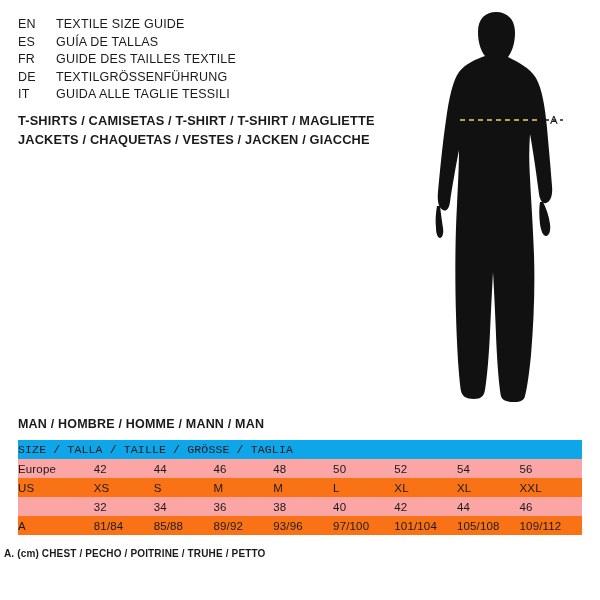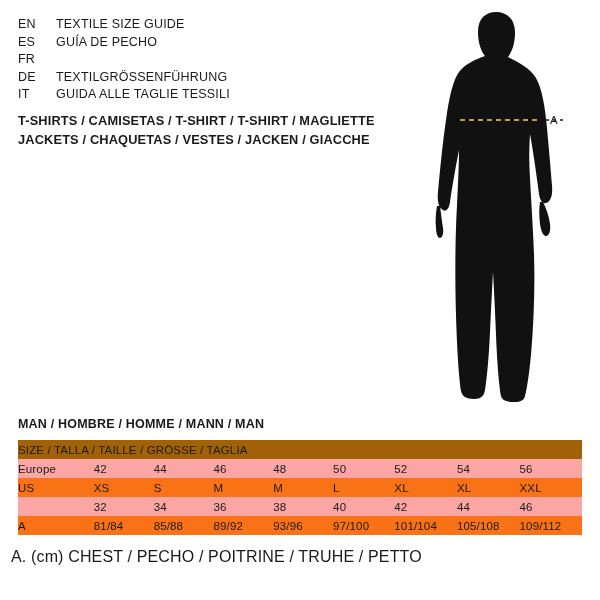--- a/index.html
+++ b/index.html
@@ -91,21 +91,22 @@
     border-collapse: collapse;
     font-size: 11.5px;
   }
   table.size-table td {
     padding: 0;
     height: 19px;
     vertical-align: middle;
     letter-spacing: 0.15px;
   }
   tr.header-row {
-    background: #a16207;
+    background: #0ea5e9;
+    font-family: Liberation Mono, monospace;
   }
   tr.shade {
     background: #f97316;
   }
   tr.plain {
     background: #fca5a5;
   }
   td.label-cell {
     width: 86px;
     padding-left: 2px;
@@ -114,43 +115,44 @@
     width: 68px;
     text-align: left;
   }
   td.header-cell {
     padding-left: 2px;
     font-weight: normal;
   }
 
   .footnote {
     position: absolute;
-    left: 11px;
+    left: 4px;
     top: 548px;
-    font-size: 16px;
-    font-weight: normal;
+    font-size: 10px;
+    font-weight: bold;
     letter-spacing: 0.15px;
   }
 </style>
 </head>
 <body>
 
 <div class="page">
 
   <div class="lang-block">
     <div class="lang-row">
       <div class="lang-code">EN</div>
       <div class="lang-text">TEXTILE SIZE GUIDE</div>
     </div>
     <div class="lang-row">
       <div class="lang-code">ES</div>
-      <div class="lang-text">GUÍA DE PECHO</div>
+      <div class="lang-text">GUÍA DE TALLAS</div>
     </div>
     <div class="lang-row">
       <div class="lang-code">FR</div>
+      <div class="lang-text">GUIDE DES TAILLES TEXTILE</div>
     </div>
     <div class="lang-row">
       <div class="lang-code">DE</div>
       <div class="lang-text">TEXTILGRÖSSENFÜHRUNG</div>
     </div>
     <div class="lang-row">
       <div class="lang-code">IT</div>
       <div class="lang-text">GUIDA ALLE TAGLIE TESSILI</div>
     </div>
   </div>

